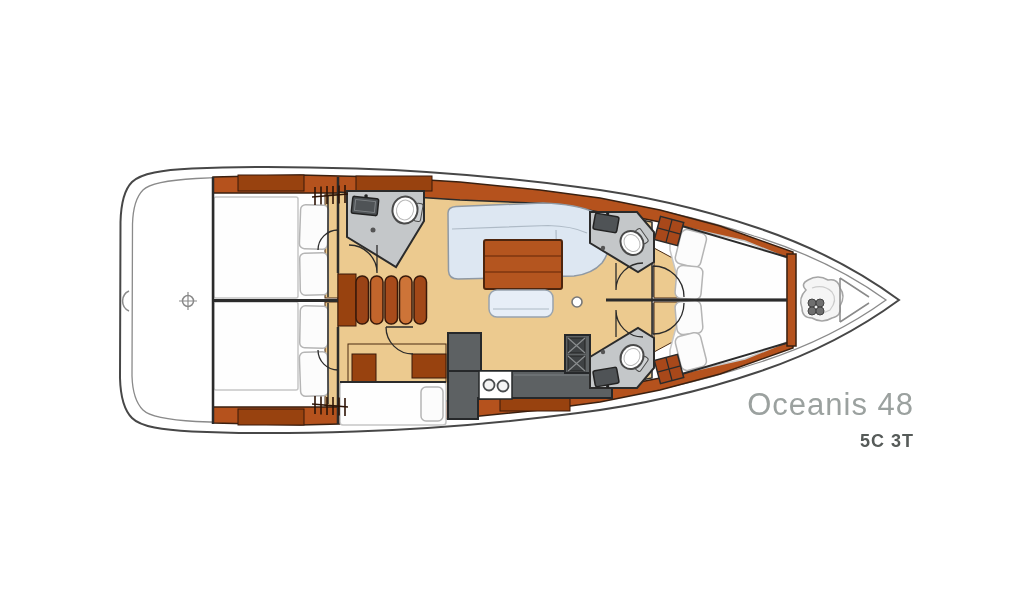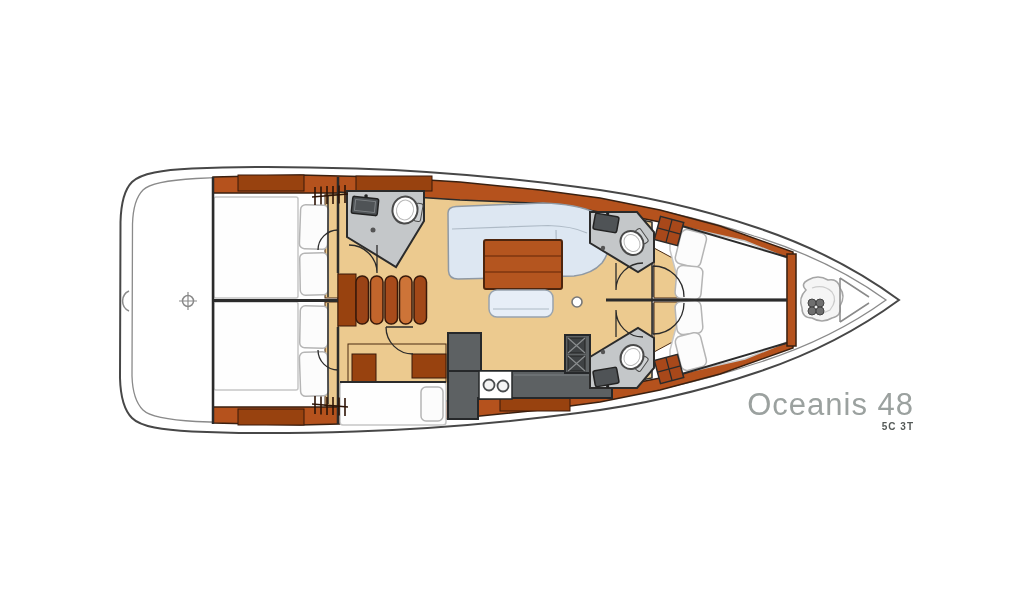--- a/index.html
+++ b/index.html
@@ -22,21 +22,21 @@
   .seam      {fill:none;stroke:#aebac6;stroke-width:1.2;}
   .tableW    {fill:var(--table-wood,#b4551f);stroke:#4e250d;stroke-width:2;}
   .wline     {stroke:#2b2b2b;fill:none;}
   .arc       {stroke:#2b2b2b;stroke-width:1.3;fill:none;}
   .glyph     {stroke:#2e1507;stroke-width:1.6;fill:none;}
   .fitting   {stroke:#4a4a4a;fill:#ffffff;}
   .faint     {stroke:#8a8a8a;fill:none;stroke-width:1.5;}
 
   .plan-title{position:absolute;right:110px;top:389px;text-align:right;line-height:1.0;}
   .model-name{font-size:31px;font-weight:400;letter-spacing:1px;color:var(--model-text,#9ba19f);}
-  .variant   {font-size:10px;font-weight:700;letter-spacing:1px;color:var(--variant-text,#565b59);margin-top:2px;}
+  .variant   {font-size:18px;font-weight:700;letter-spacing:1px;color:var(--variant-text,#565b59);margin-top:12px;}
 </style>
 </head>
 <body>
 
 <div class="stage">
 
 <svg width="1024" height="600" viewBox="0 0 1024 600">
 
   <path class="hull" d="M899,300 C858,270 812,246 758,228 C702,209 642,195 578,187 C510,178 432,171 356,168.5
        C295,166.5 235,166.5 192,168.5 C163,170 141,173 132,182 C124,190 121,203 120.5,222

